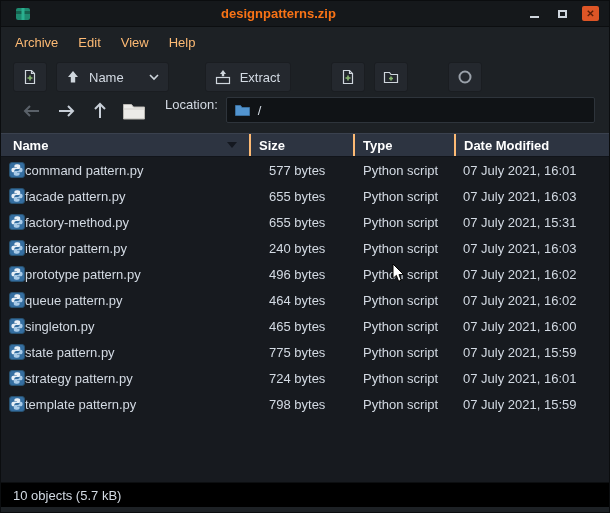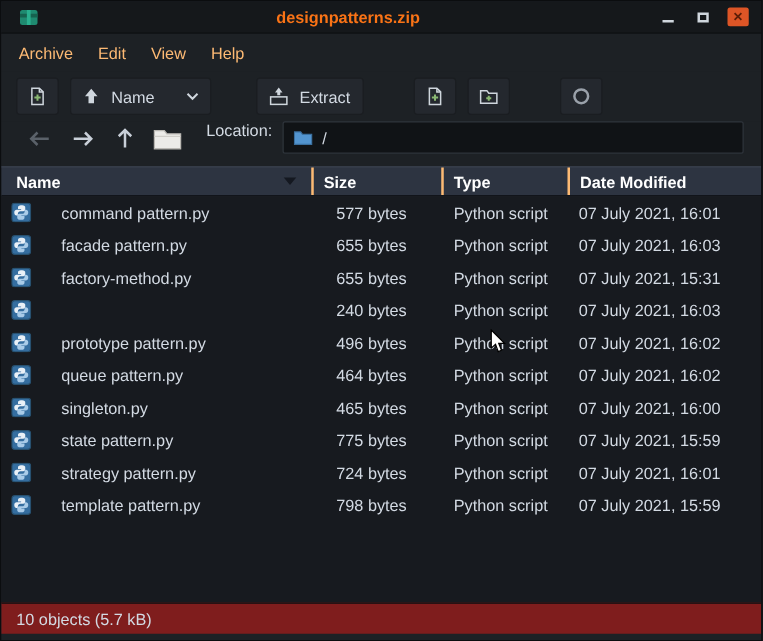--- a/index.html
+++ b/index.html
@@ -58,27 +58,27 @@
   .th:last-child { border-right: none; }
   .th-name { padding-left: 12px; }
   .sort-arrow {
     width: 0; height: 0; margin-left: auto; margin-right: 4px;
     border-left: 5px solid transparent; border-right: 5px solid transparent;
     border-top: 6px solid #141820;
   }
   .tbody { background: #171a1f; height: 325px; overflow: hidden; }
   .trow { display: grid; grid-template-columns: 250px 104px 101px 1fr; height: 26px; align-items: center; cursor: default; }
   .cell { padding: 0 8px; white-space: nowrap; overflow: hidden; }
-  .c-name { display: flex; align-items: center; gap: 24px; }
+  .c-name { display: flex; align-items: center; gap: 0; }
   .c-size { padding-left: 18px; }
   .c-type { padding-left: 8px; }
   .c-date { padding-left: 7px; }
   .py-icon { width: 16px; height: 16px; flex: none; }
   
-  .statusbar { height: 24px; border-top: 1px solid #0c0e10; display: flex; align-items: center; padding: 12px 12px; background: #7f1d1d; }
+  .statusbar { height: 24px; border-top: 1px solid #0c0e10; display: flex; align-items: center; padding: 12px 12px; background: #000000; }
   
   .cursor { position: absolute; left: 391px; top: 262px; z-index: 50; pointer-events: none; }
   svg { display: block; }
 </style>
 </head>
 <body>
 
 <div>
 
   <div class="titlebar">
@@ -275,20 +275,21 @@
 
   <div class="trow">
     <span class="cell c-name">
       <span class="py-icon">
         <svg width="16" height="16" viewBox="0 0 16 16">
           <rect x="0.5" y="0.5" width="15" height="15" rx="2.5" fill="#356ea0" stroke="#27506f"></rect>
           <path d="M7.8 2.2c-1.7 0-2.4.8-2.4 1.7v1.3h2.5v.5H4.3c-1 0-1.9.7-1.9 2.3 0 1.6.8 2.3 1.8 2.3h1.1V8.9c0-1 .9-1.9 2-1.9h2.3c.9 0 1.6-.7 1.6-1.6V3.9c0-.9-.8-1.7-2.4-1.7z" fill="#e9f0f7"></path>
           <path d="M8.2 13.8c1.7 0 2.4-.8 2.4-1.7v-1.3H8.1v-.5h3.6c1 0 1.9-.7 1.9-2.3 0-1.6-.8-2.3-1.8-2.3h-1.1v1.4c0 1-.9 1.9-2 1.9H6.4c-.9 0-1.6.7-1.6 1.6v1.5c0 .9.8 1.7 2.4 1.7z" fill="#a9cbe8"></path>
         </svg>
       </span>
+      <span>iterator pattern.py</span>
     </span>
     <span class="cell c-size">240 bytes</span>
     <span class="cell c-type">Python script</span>
     <span class="cell c-date">07 July 2021, 16:03</span>
   </div>
 
   <div class="trow">
     <span class="cell c-name">
       <span class="py-icon">
         <svg width="16" height="16" viewBox="0 0 16 16">

